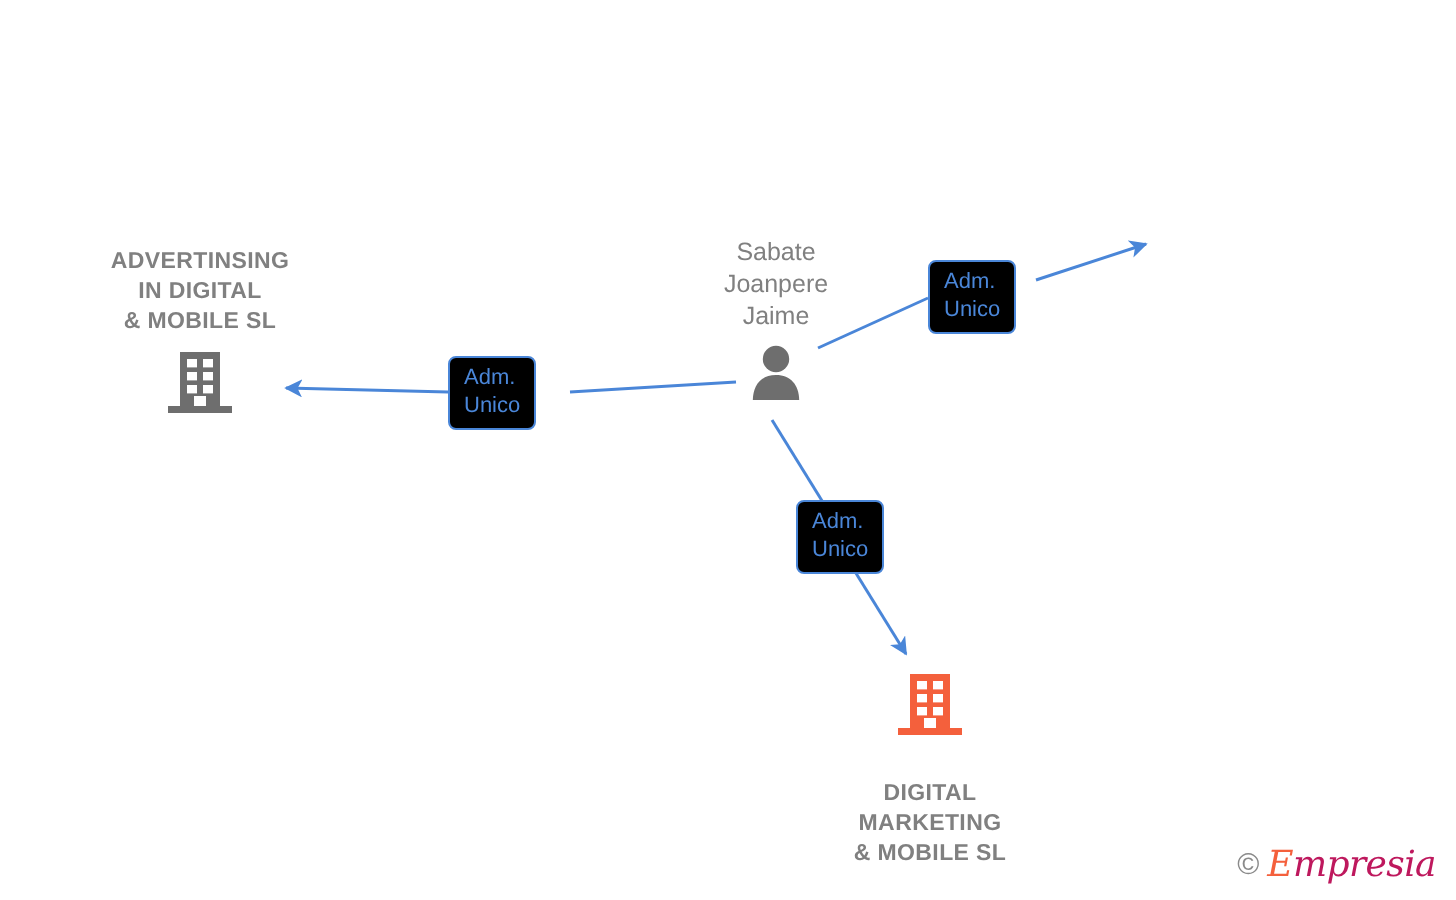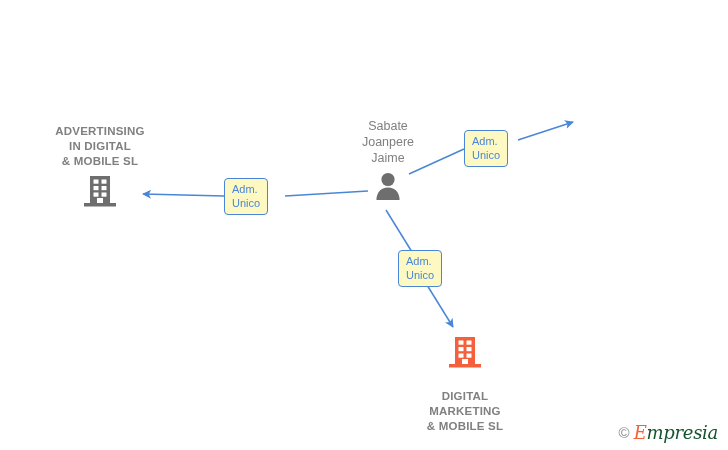--- a/index.html
+++ b/index.html
@@ -52,21 +52,21 @@
   }
   .node.label-top .node-icon { margin-top: 4px; }
   .node.label-bottom .node-label { margin-top: 15px; }
 
   
   .edge-label {
     position: absolute;
     box-sizing: border-box;
     border: 1.3px solid #4A86D8;
     border-radius: 4px;
-    background: #fef9c3;
+    background: #000000;
     color: #4A86D8;
     font-size: 11px;
     line-height: 14px;
     padding: 3px 7px 4px 7px;
     text-align: left;
     z-index: 5;
     white-space: pre-line;
   }
 
   
@@ -85,21 +85,21 @@
     line-height: 15px;
   }
   #watermark .brand {
     font-family: "DejaVu Serif", serif;
     font-style: italic;
     font-size: 18px;
     line-height: 19px;
     color: #F4603C;
     letter-spacing: -0.3px;
   }
-  #watermark .brand .rest { color: #14532d; margin-top: 11px; }
+  #watermark .brand .rest { color: #be185d; margin-top: 11px; }
 </style>
 </head>
 <body>
 
 <div id="canvas">
 
   <svg id="edges" viewBox="0 0 728 450" xmlns="http://www.w3.org/2000/svg">
     <defs>
       <marker id="arrowhead" viewBox="0 0 10 10" refX="9" refY="5" markerWidth="6" markerHeight="6" orient="auto-start-reverse">
         <path d="M 0 0 L 10 5 L 0 10 L 2.6 5 z" fill="#4A86D8"></path>

